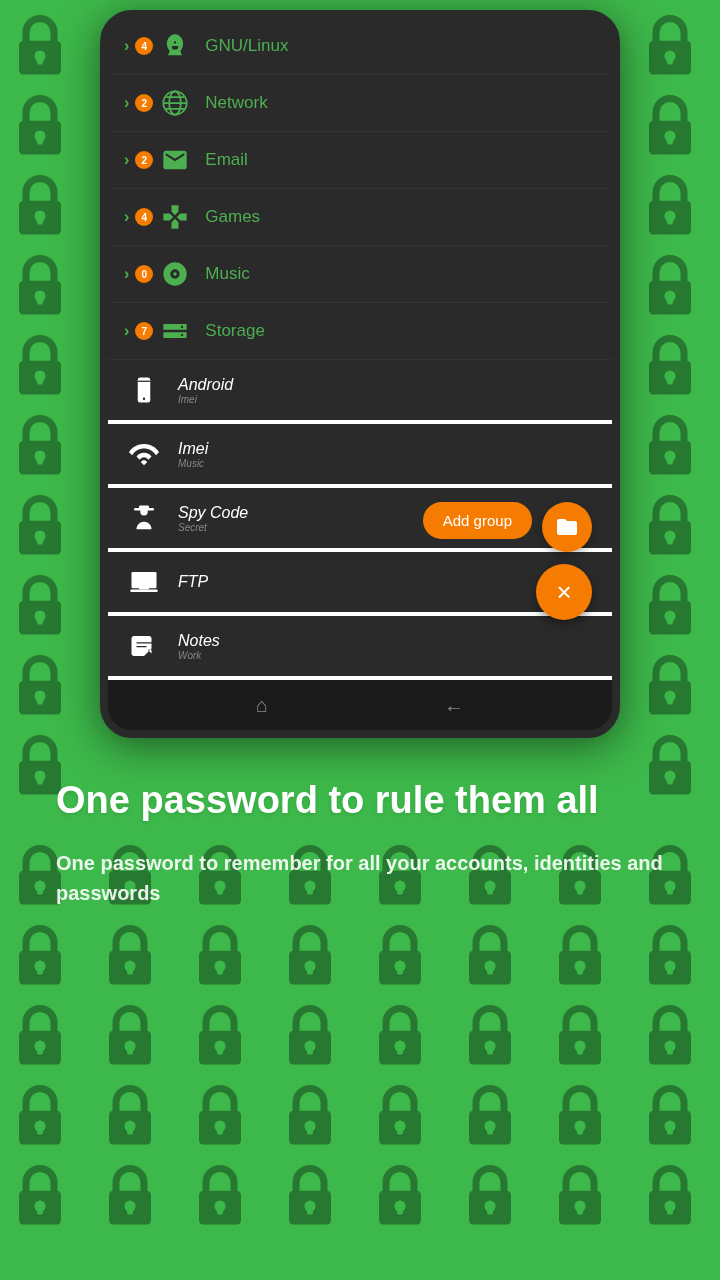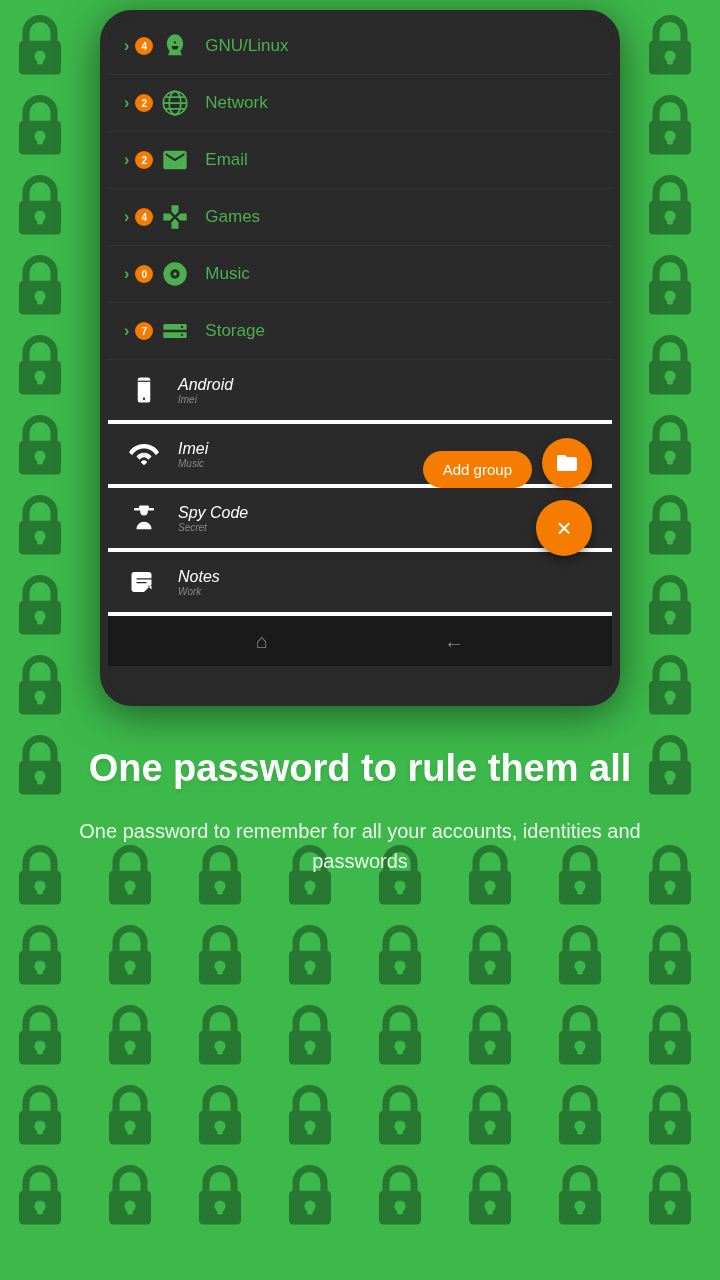--- a/index.html
+++ b/index.html
@@ -135,21 +135,21 @@
       right: 20px;
       bottom: 60px;
       display: flex;
       flex-direction: column;
       align-items: flex-end;
       gap: 12px;
     }
 
     .fab-row {
       display: flex;
-      align-items: flex-end;
+      align-items: flex-start;
       gap: 10px;
     }
 
     .fab-label {
       background: #f57c00;
       color: white;
       padding: 10px 20px;
       border-radius: 24px;
       font-size: 15px;
       font-weight: 500;
@@ -196,38 +196,37 @@
 
     .nav-icon {
       color: #888;
       font-size: 20px;
     }
 
     
     .bottom-text-section {
       position: relative;
       z-index: 1;
-      padding: 40px 40px 30px;
-      text-align: center;
+      padding: 40px 56px 30px;
     }
 
     .headline {
       color: white;
       font-size: 38px;
       font-weight: 900;
       line-height: 1.2;
       margin-bottom: 24px;
       text-shadow: 0 2px 4px rgba(0,0,0,0.1);
     }
 
     .subtext {
       color: rgba(255,255,255,0.9);
       font-size: 20px;
       line-height: 1.5;
-      font-weight: 400;
+      font-weight: 700;
     }
 
     
     .padlocks-bg {
       position: absolute;
       top: 0; left: 0; right: 0; bottom: 0;
       z-index: 0;
       overflow: hidden;
     }
 
@@ -451,20 +450,32 @@
               <rect x="4" y="4" width="16" height="2" rx="1"></rect>
               <rect x="8" y="2" width="8" height="3" rx="1"></rect>
             </svg>
           </div>
           <div class="entry-text">
             <span class="entry-title">Spy Code</span>
             <span class="entry-subtitle">Secret</span>
           </div>
         </div>
 
+        <div class="entry-item">
+          <div class="entry-icon">
+            <svg viewBox="0 0 24 24" fill="white">
+                <rect x="2" y="4" width="20" height="13" rx="1"></rect>
+                <rect x="1" y="18" width="22" height="2" rx="1"></rect>
+                <rect x="8" y="16" width="8" height="2" rx="1"></rect>
+              </svg>
+          </div>
+          <div class="entry-text">
+            <span class="entry-title">FTP</span>
+          </div>
+        </div>
 
         <div class="entry-item">
           <div class="entry-icon">
             <svg viewBox="0 0 24 24" fill="white">
                 <path d="M20 4H4c-1.1 0-2 .9-2 2v12c0 1.1.9 2 2 2h8l6-6V6c0-1.1-.9-2-2-2zm-2 11v3l-3-3h3zM6 9h12v1H6zm0 3h8v1H6z"></path>
               </svg>
           </div>
           <div class="entry-text">
             <span class="entry-title">Notes</span>
             <span class="entry-subtitle">Work</span>

